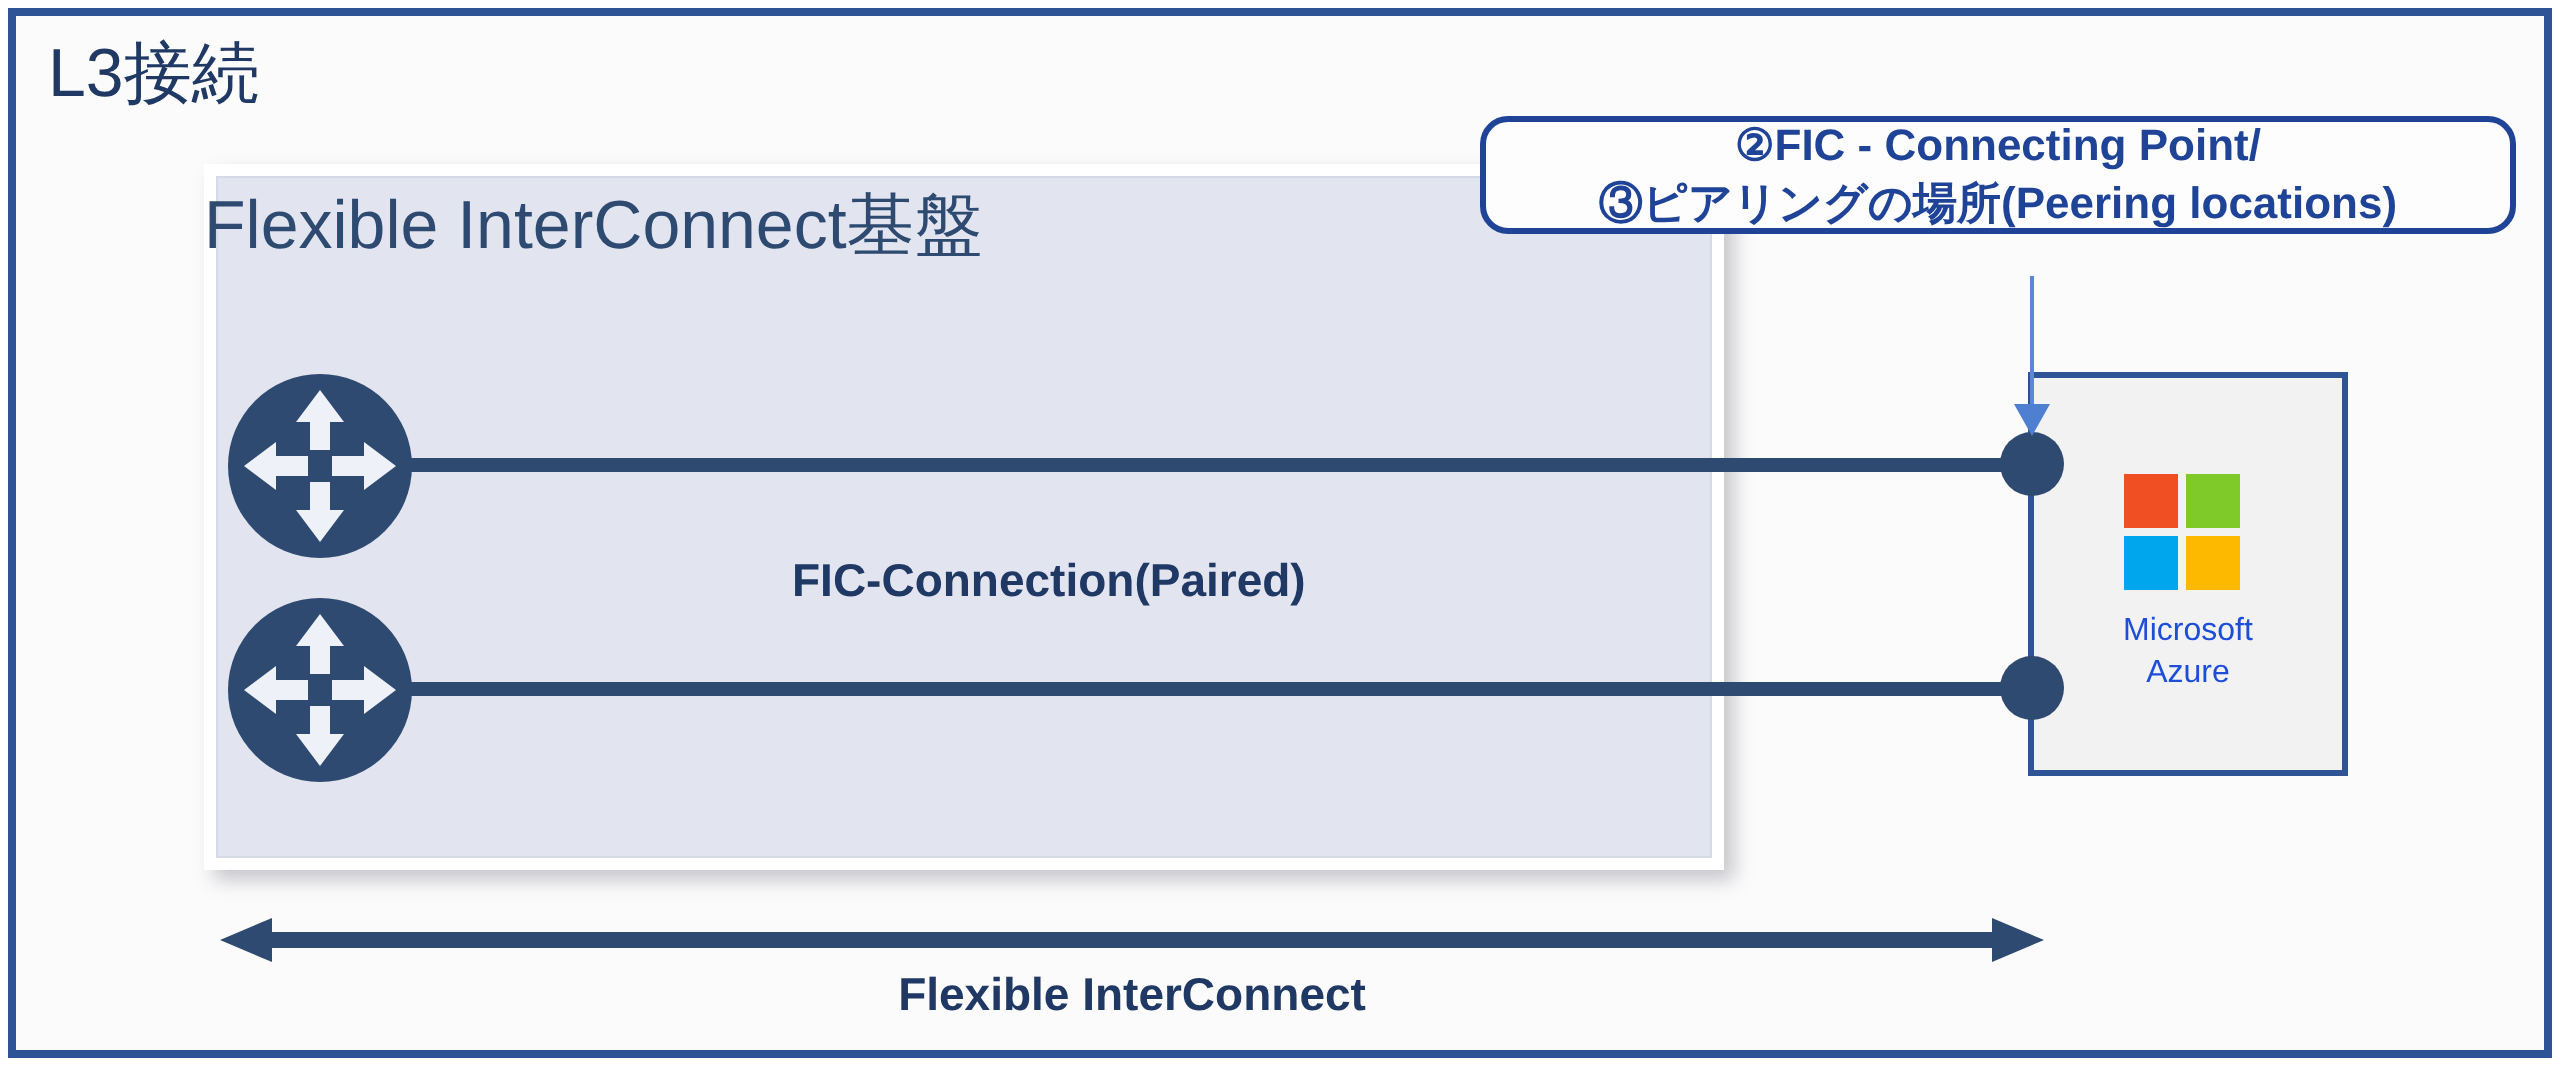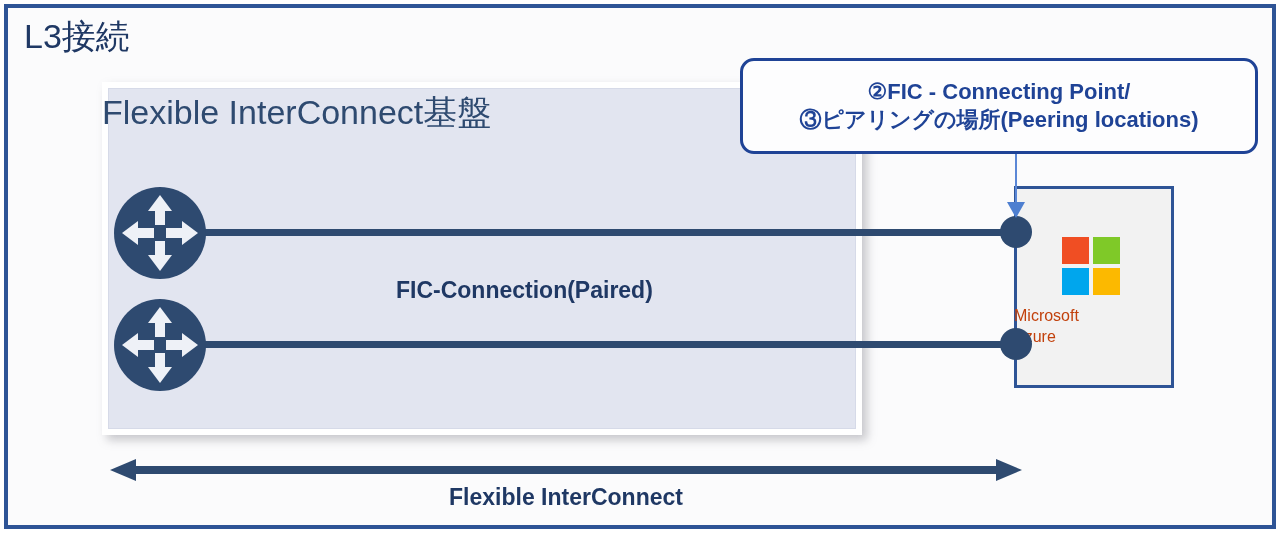--- a/index.html
+++ b/index.html
@@ -127,31 +127,31 @@
     display: grid;
     grid-template-columns: 1fr 1fr;
     grid-template-rows: 1fr 1fr;
     gap: 4px;
   }
   .ms-sq { width: 100%; height: 100%; }
   #azure-text {
     position: absolute;
     left: 1014px; top: 305px;
     width: 160px;
-    text-align: left;
+    text-align: center;
     font-size: 16px;
-    color: #c2410c;
+    color: #1d4ed8;
     line-height: 1.32;
   }
 
   
   #callout-box {
     position: absolute;
     left: 740px; top: 58px;
-    width: 518px; height: 96px;
+    width: 518px; height: 59px;
     box-sizing: border-box;
     border: 3px solid #1F4396;
     border-radius: 14px;
     background: #FDFDFE;
     display: flex;
     flex-direction: column;
     align-items: center;
     justify-content: center;
   }
   .callout-line {

